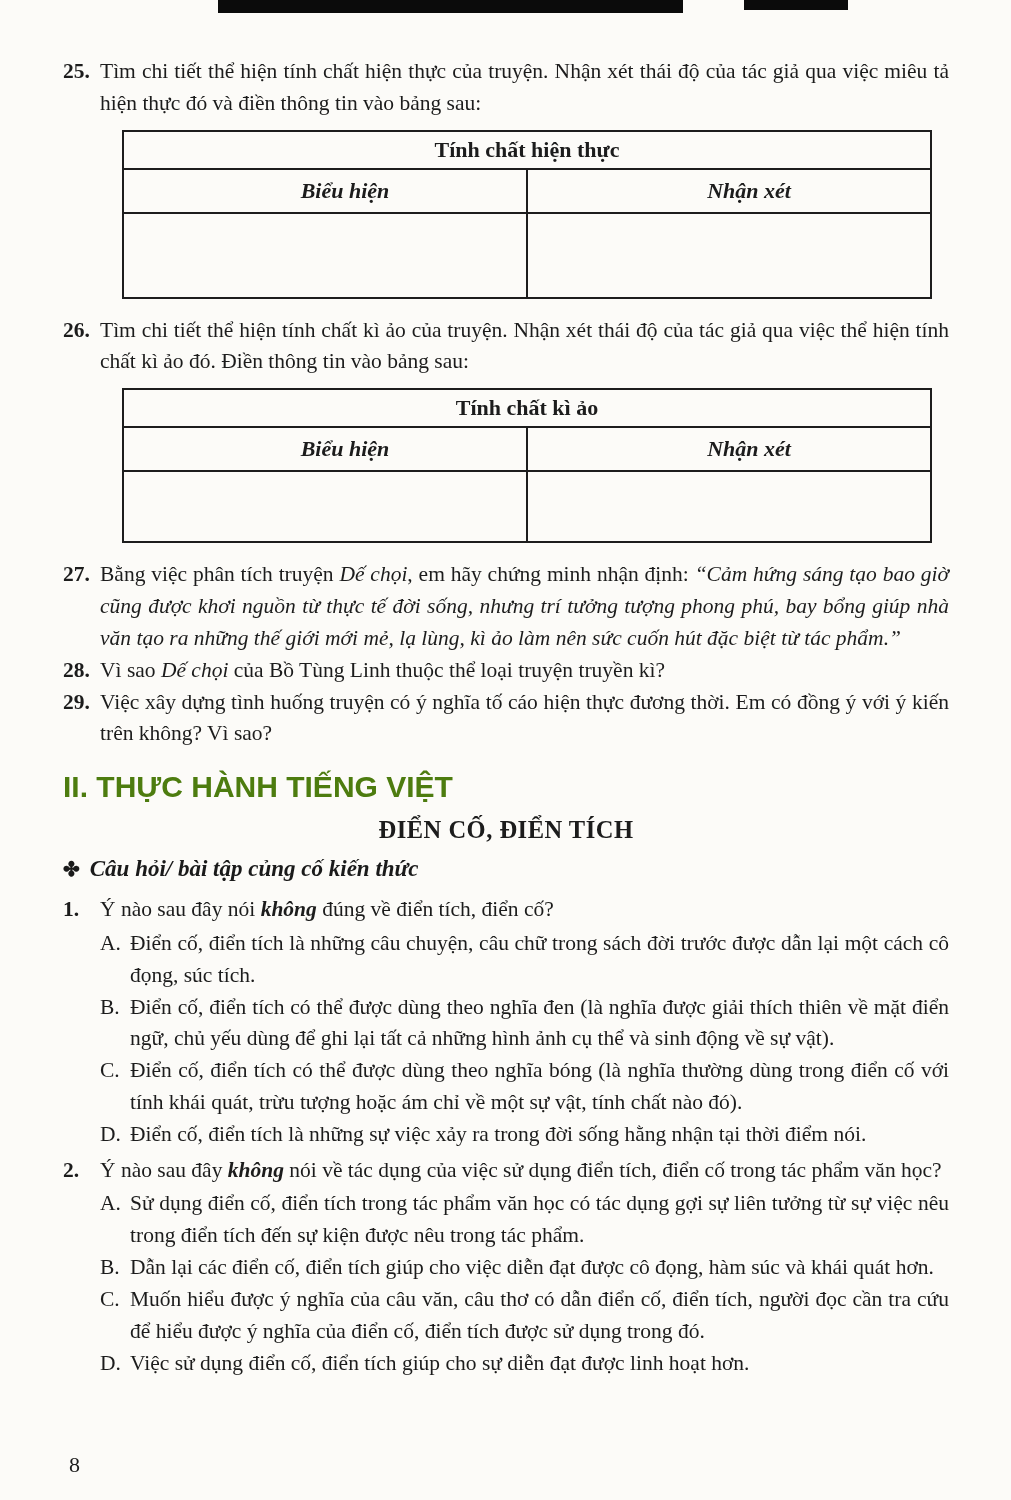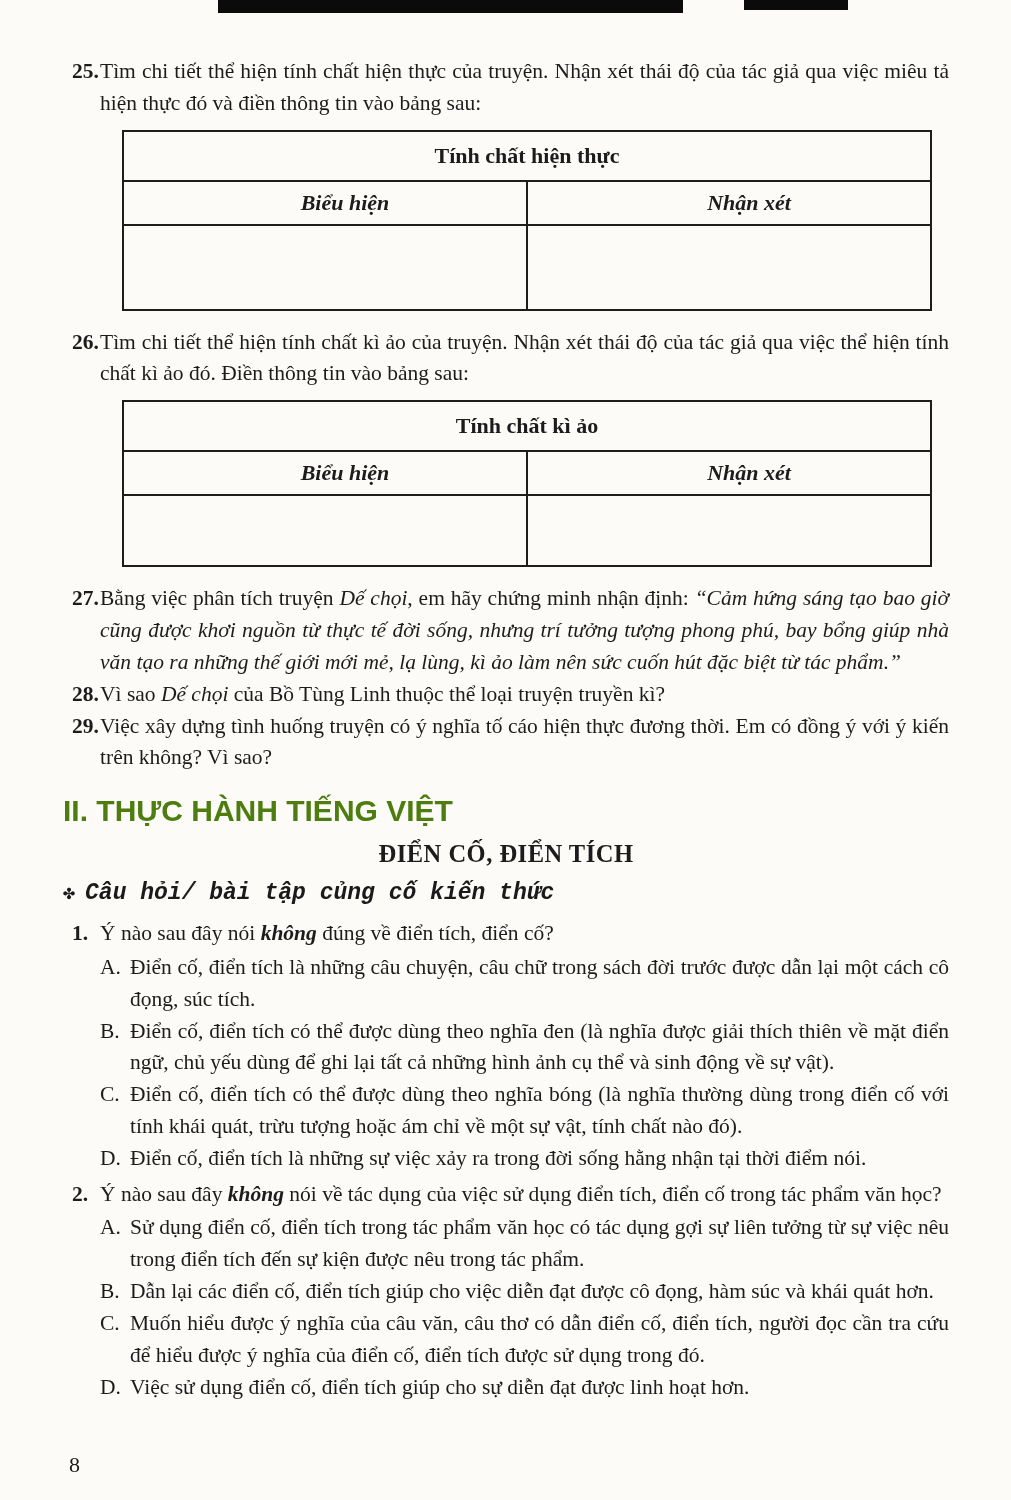--- a/index.html
+++ b/index.html
@@ -20,56 +20,56 @@
 
   .content { padding: 56px 62px 0 63px; }
 
   .q {
     position: relative;
     padding-left: 37px;
     text-align: justify;
     font-size: 21.5px;
     line-height: 1.48;
   }
-  .q-num { position: absolute; left: 9px; top: 0; font-weight: bold; }
+  .q-num { position: absolute; left: 0; top: 0; font-weight: bold; }
   .italic { font-style: italic; margin-top: 8px; }
   .boldword { font-weight: bold; font-style: italic; }
 
   table.wb-table {
     width: 810px;
     margin: 10px 0 16px 59px;
     border-collapse: collapse;
     table-layout: fixed;
   }
   table.wb-table td {
     border: 2px solid #1d1d1d;
     font-size: 22px;
     vertical-align: middle;
   }
-  td.tbl-title { text-align: center; font-weight: bold; height: 50px; }
+  td.tbl-title { text-align: center; font-weight: bold; height: 38px; }
   td.tbl-col   { text-align: center; font-weight: bold; font-style: italic; height: 44px; width: 50%; padding-left: 40px; }
   .t1 td.tbl-empty { height: 85px; }
   .t2 td.tbl-empty { height: 71px; }
 
   .section-heading {
     font-family: "Liberation Sans", sans-serif;
     font-weight: bold;
     font-size: 30px;
     margin: 20px 0 12px 0;
     color: #4d7c0f;
   }
   .doc-title {
     text-align: center;
     font-weight: bold;
     font-size: 24.5px;
     margin: 4px 0 12px 0;
     letter-spacing: 0.5px;
   }
   .kn-heading {
-    font-family: Liberation Mono, monospace;
+    font-family: Liberation Serif, serif;
     font-weight: bold;
     font-style: italic;
     font-size: 23px;
     margin: 10px 0 12px 0;
     color: #1a1a1a;
   }
   .kn-heading .kn-icon {
     font-style: normal;
     font-size: 20px;
     margin-right: 10px;

